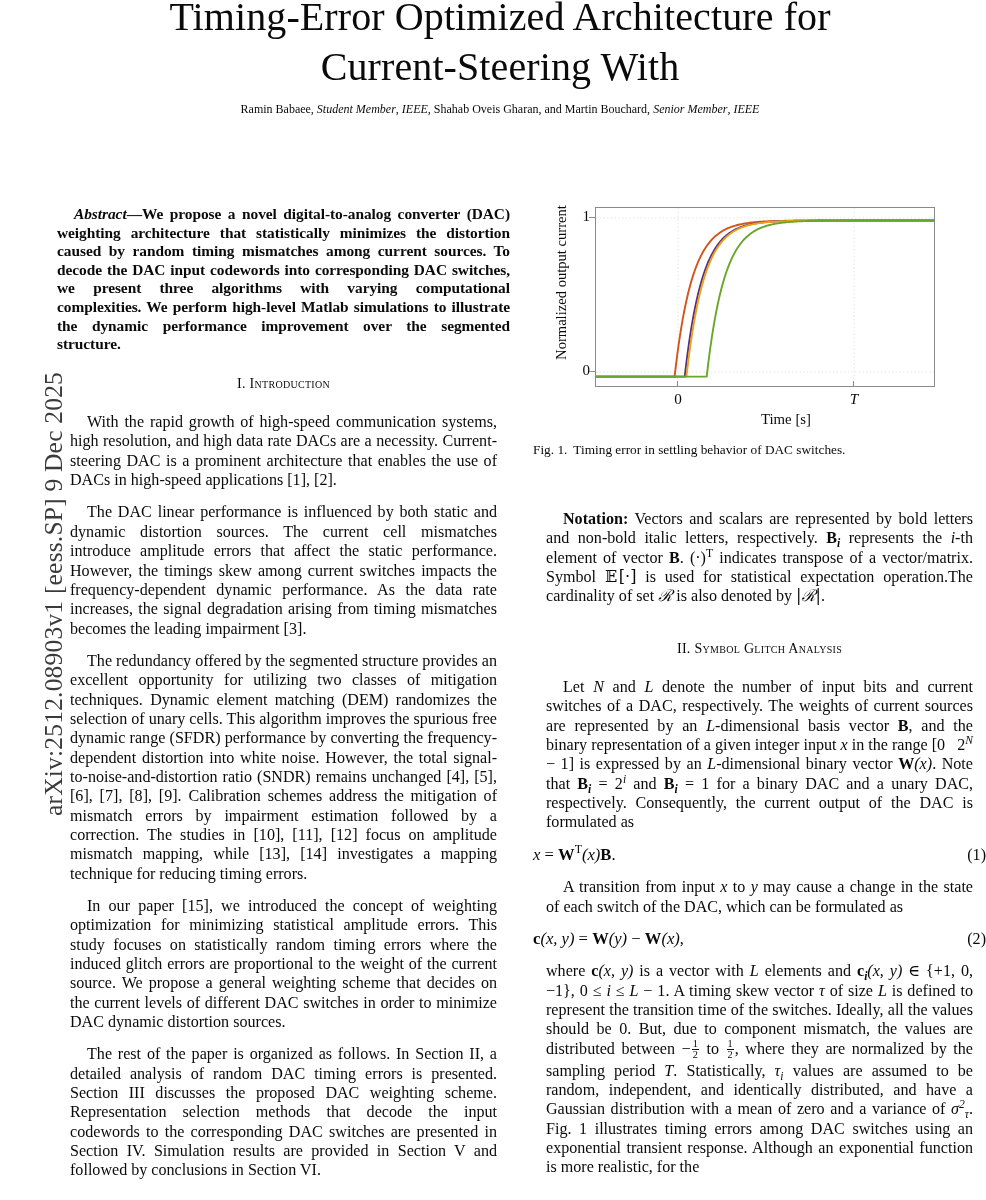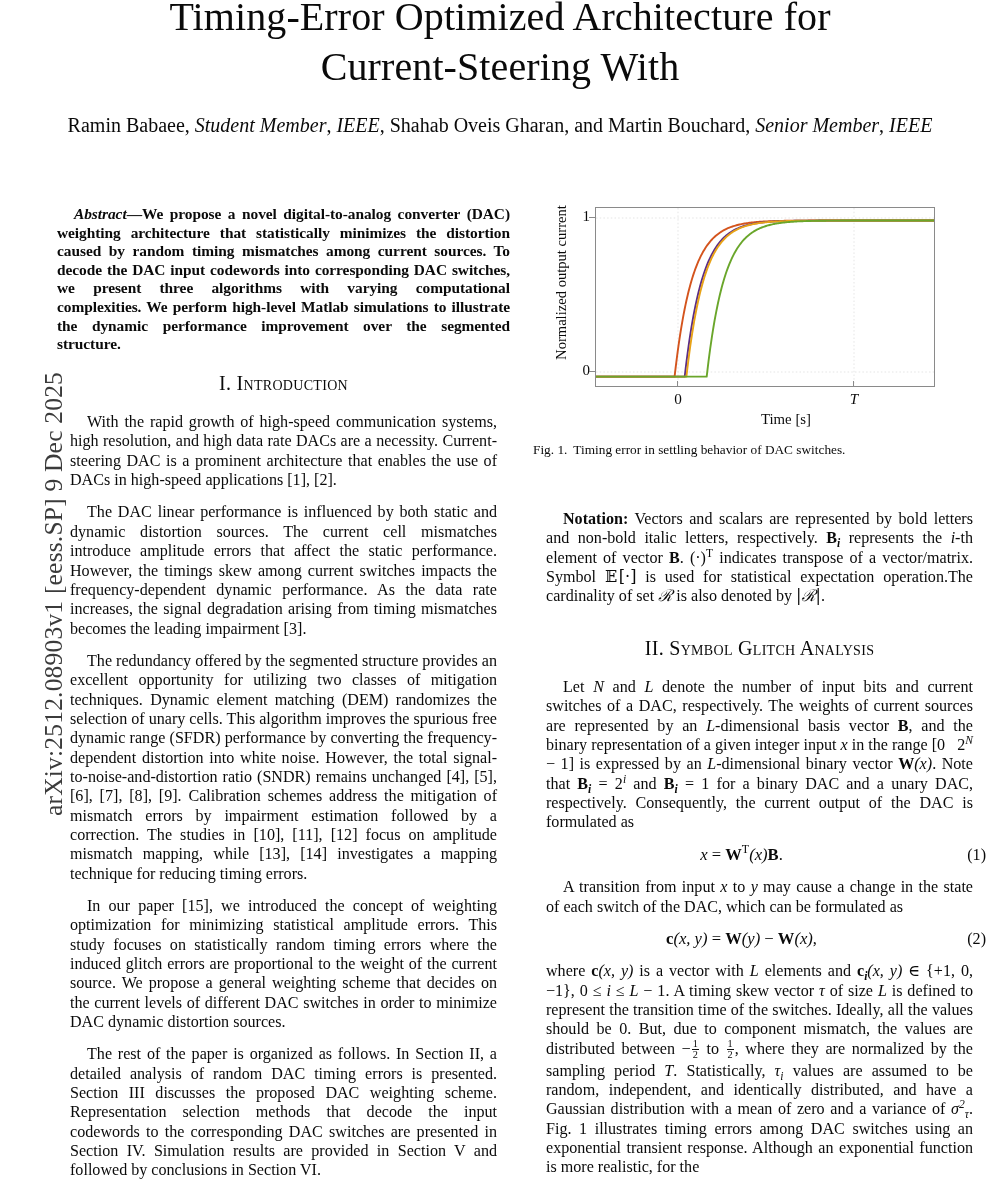--- a/index.html
+++ b/index.html
@@ -53,24 +53,24 @@
   .paper-title {
     font-size: 40px;
     line-height: 50px;
     font-weight: normal;
     margin: 0;
     letter-spacing: 0.1px;
   }
   #authors {
     position: absolute;
     left: 60px;
-    top: 113px;
+    top: 97px;
     width: 880px;
     text-align: center;
-    font-size: 20px;
+    font-size: 12px;
     line-height: 24px;
     white-space: nowrap;
   }
   #authors i { font-style: italic; }
 
   
   .col {
     position: absolute;
     width: 453px;
     font-size: 16.1px;
@@ -93,40 +93,39 @@
     font-size: 15.4px;
     line-height: 18.6px;
     letter-spacing: -0.05px;
   }
   p.abstract .abs-lead {
     font-style: italic;
     font-weight: bold;
   }
 
   h2.section-head {
-    font-size: 20px;
+    font-size: 14px;
     font-weight: normal;
     font-variant: small-caps;
     text-align: center;
     margin: 0;
     text-indent: 0;
     letter-spacing: 0.3px;
   }
   .sec-spacer-top { height: 20px; }
   .sec-spacer-bot { height: 6px; }
 
   .eq-row {
     display: flex;
     align-items: center;
     margin: 9px 0 9px 0;
     text-indent: 0;
   }
   .eq-body {
     flex: 1;
-    text-align: center;
     font-size: 16.6px;
   }
   .eq-num {
     width: 36px;
     text-align: right;
     font-size: 16.1px;
   }
 
   
   .mi { font-style: italic; }

